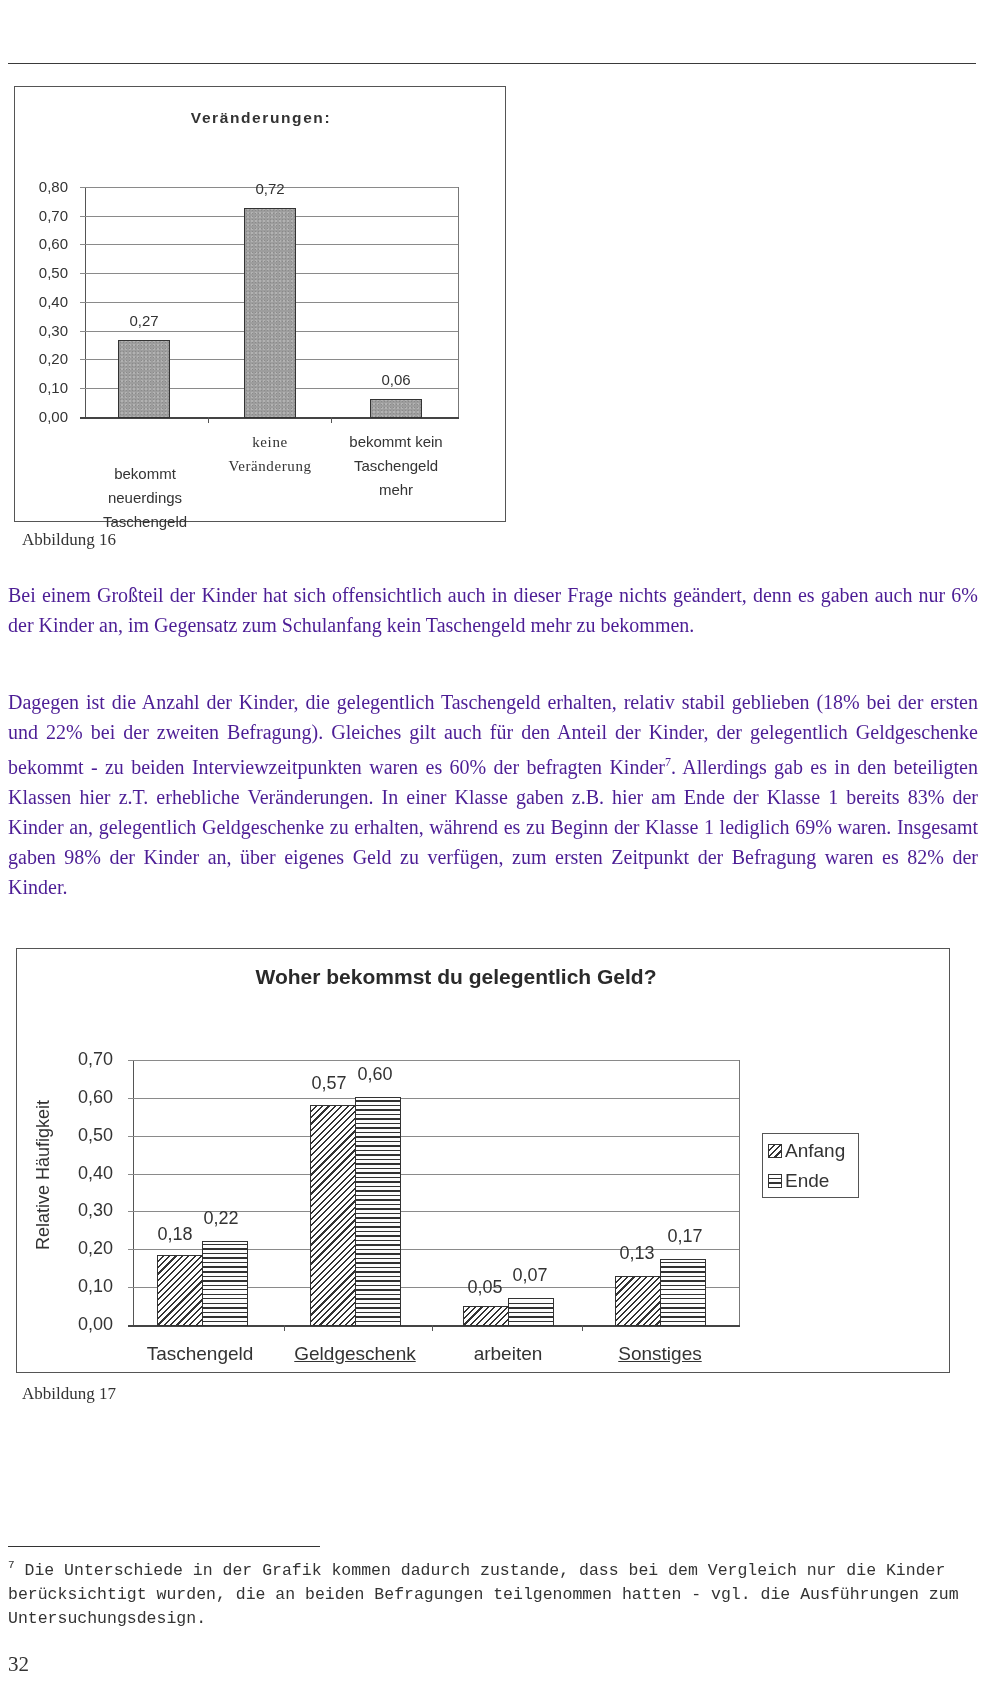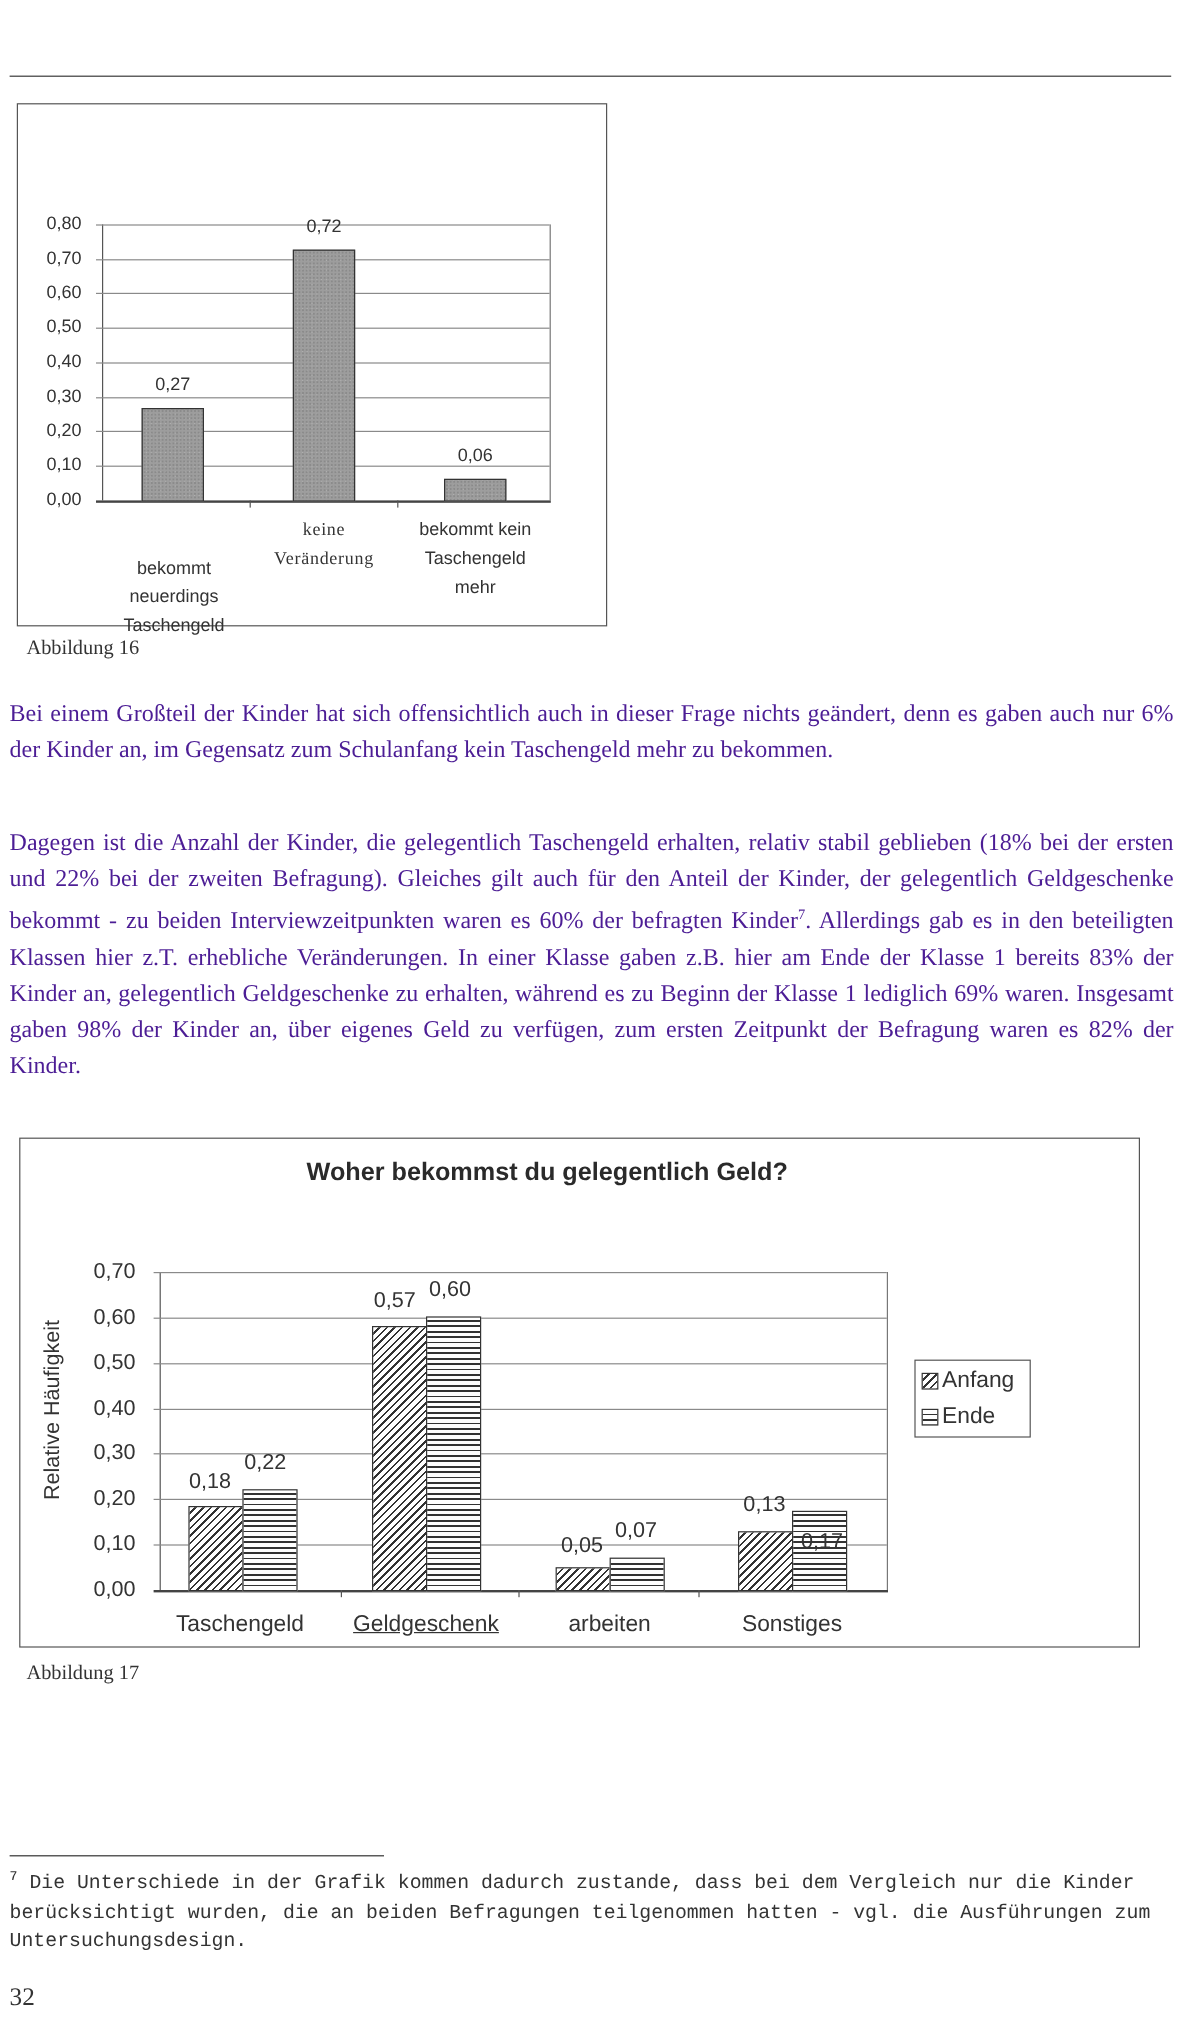--- a/index.html
+++ b/index.html
@@ -32,20 +32,21 @@
   .pagenum { left: 8px; top: 1652px; font-size: 21px; color: #333; }
   .tick { background: #555; width: 1px; height: 6px; }
 </style>
 </head>
 <body>
 
 <div class="abs rule-top"></div>
 
 <div class="abs frame" style="left:14px; top:86px; width:492px; height:436px;"></div>
 <div class="abs c1-title">
+  <div>Veränderungen:</div>
 </div>
 
 <div id="c1-grid"></div>
 <div class="abs" style="left:85px; top:187px; width:1px; height:230px; background:#555;"></div>
 <div class="abs" style="left:458px; top:187px; width:1px; height:230px; background:#777;"></div>
 
 <div class="abs ytick" style="left:20px; top:178px; width:48px;">0,80</div>
 <div class="abs ytick" style="left:20px; top:207px; width:48px;">0,70</div>
 <div class="abs ytick" style="left:20px; top:235px; width:48px;">0,60</div>
 <div class="abs ytick" style="left:20px; top:264px; width:48px;">0,50</div>
@@ -136,26 +137,26 @@
 <div class="abs hatch" style="left:615px; top:1276px; width:46px; height:50px;"></div>
 <div class="abs stripe" style="left:660px; top:1259px; width:46px; height:67px;"></div>
 
 <div class="abs vlabel2" style="left:150px; top:1224px; width:50px;">0,18</div>
 <div class="abs vlabel2" style="left:196px; top:1208px; width:50px;">0,22</div>
 <div class="abs vlabel2" style="left:304px; top:1073px; width:50px;">0,57</div>
 <div class="abs vlabel2" style="left:350px; top:1064px; width:50px;">0,60</div>
 <div class="abs vlabel2" style="left:460px; top:1277px; width:50px;">0,05</div>
 <div class="abs vlabel2" style="left:505px; top:1265px; width:50px;">0,07</div>
 <div class="abs vlabel2" style="left:612px; top:1243px; width:50px;">0,13</div>
-<div class="abs vlabel2" style="left:660px; top:1226px; width:50px;margin-top:48px;">0,17</div>
+<div class="abs vlabel2" style="left:660px; top:1226px; width:50px;">0,17</div>
 
 <div class="abs cat2" style="left:130px; top:1343px; width:140px;">Taschengeld</div>
 <div class="abs cat2" style="left:285px; top:1343px; width:140px;text-decoration:underline;">Geldgeschenk</div>
 <div class="abs cat2" style="left:438px; top:1343px; width:140px;">arbeiten</div>
-<div class="abs cat2" style="left:590px; top:1343px; width:140px;">Sonstiges</div>
+<div class="abs cat2" style="left:590px; top:1343px; width:140px;text-decoration:underline;">Sonstiges</div>
 
 <div class="abs legend" style="left:762px; top:1133px; width:97px; height:65px; padding-top:2px;">
   <div class="leg-row">
     <span class="leg-swatch hatch"></span>
     <span>Anfang</span>
   </div>
   <div class="leg-row">
     <span class="leg-swatch stripe"></span>
     <span>Ende</span>
   </div>

